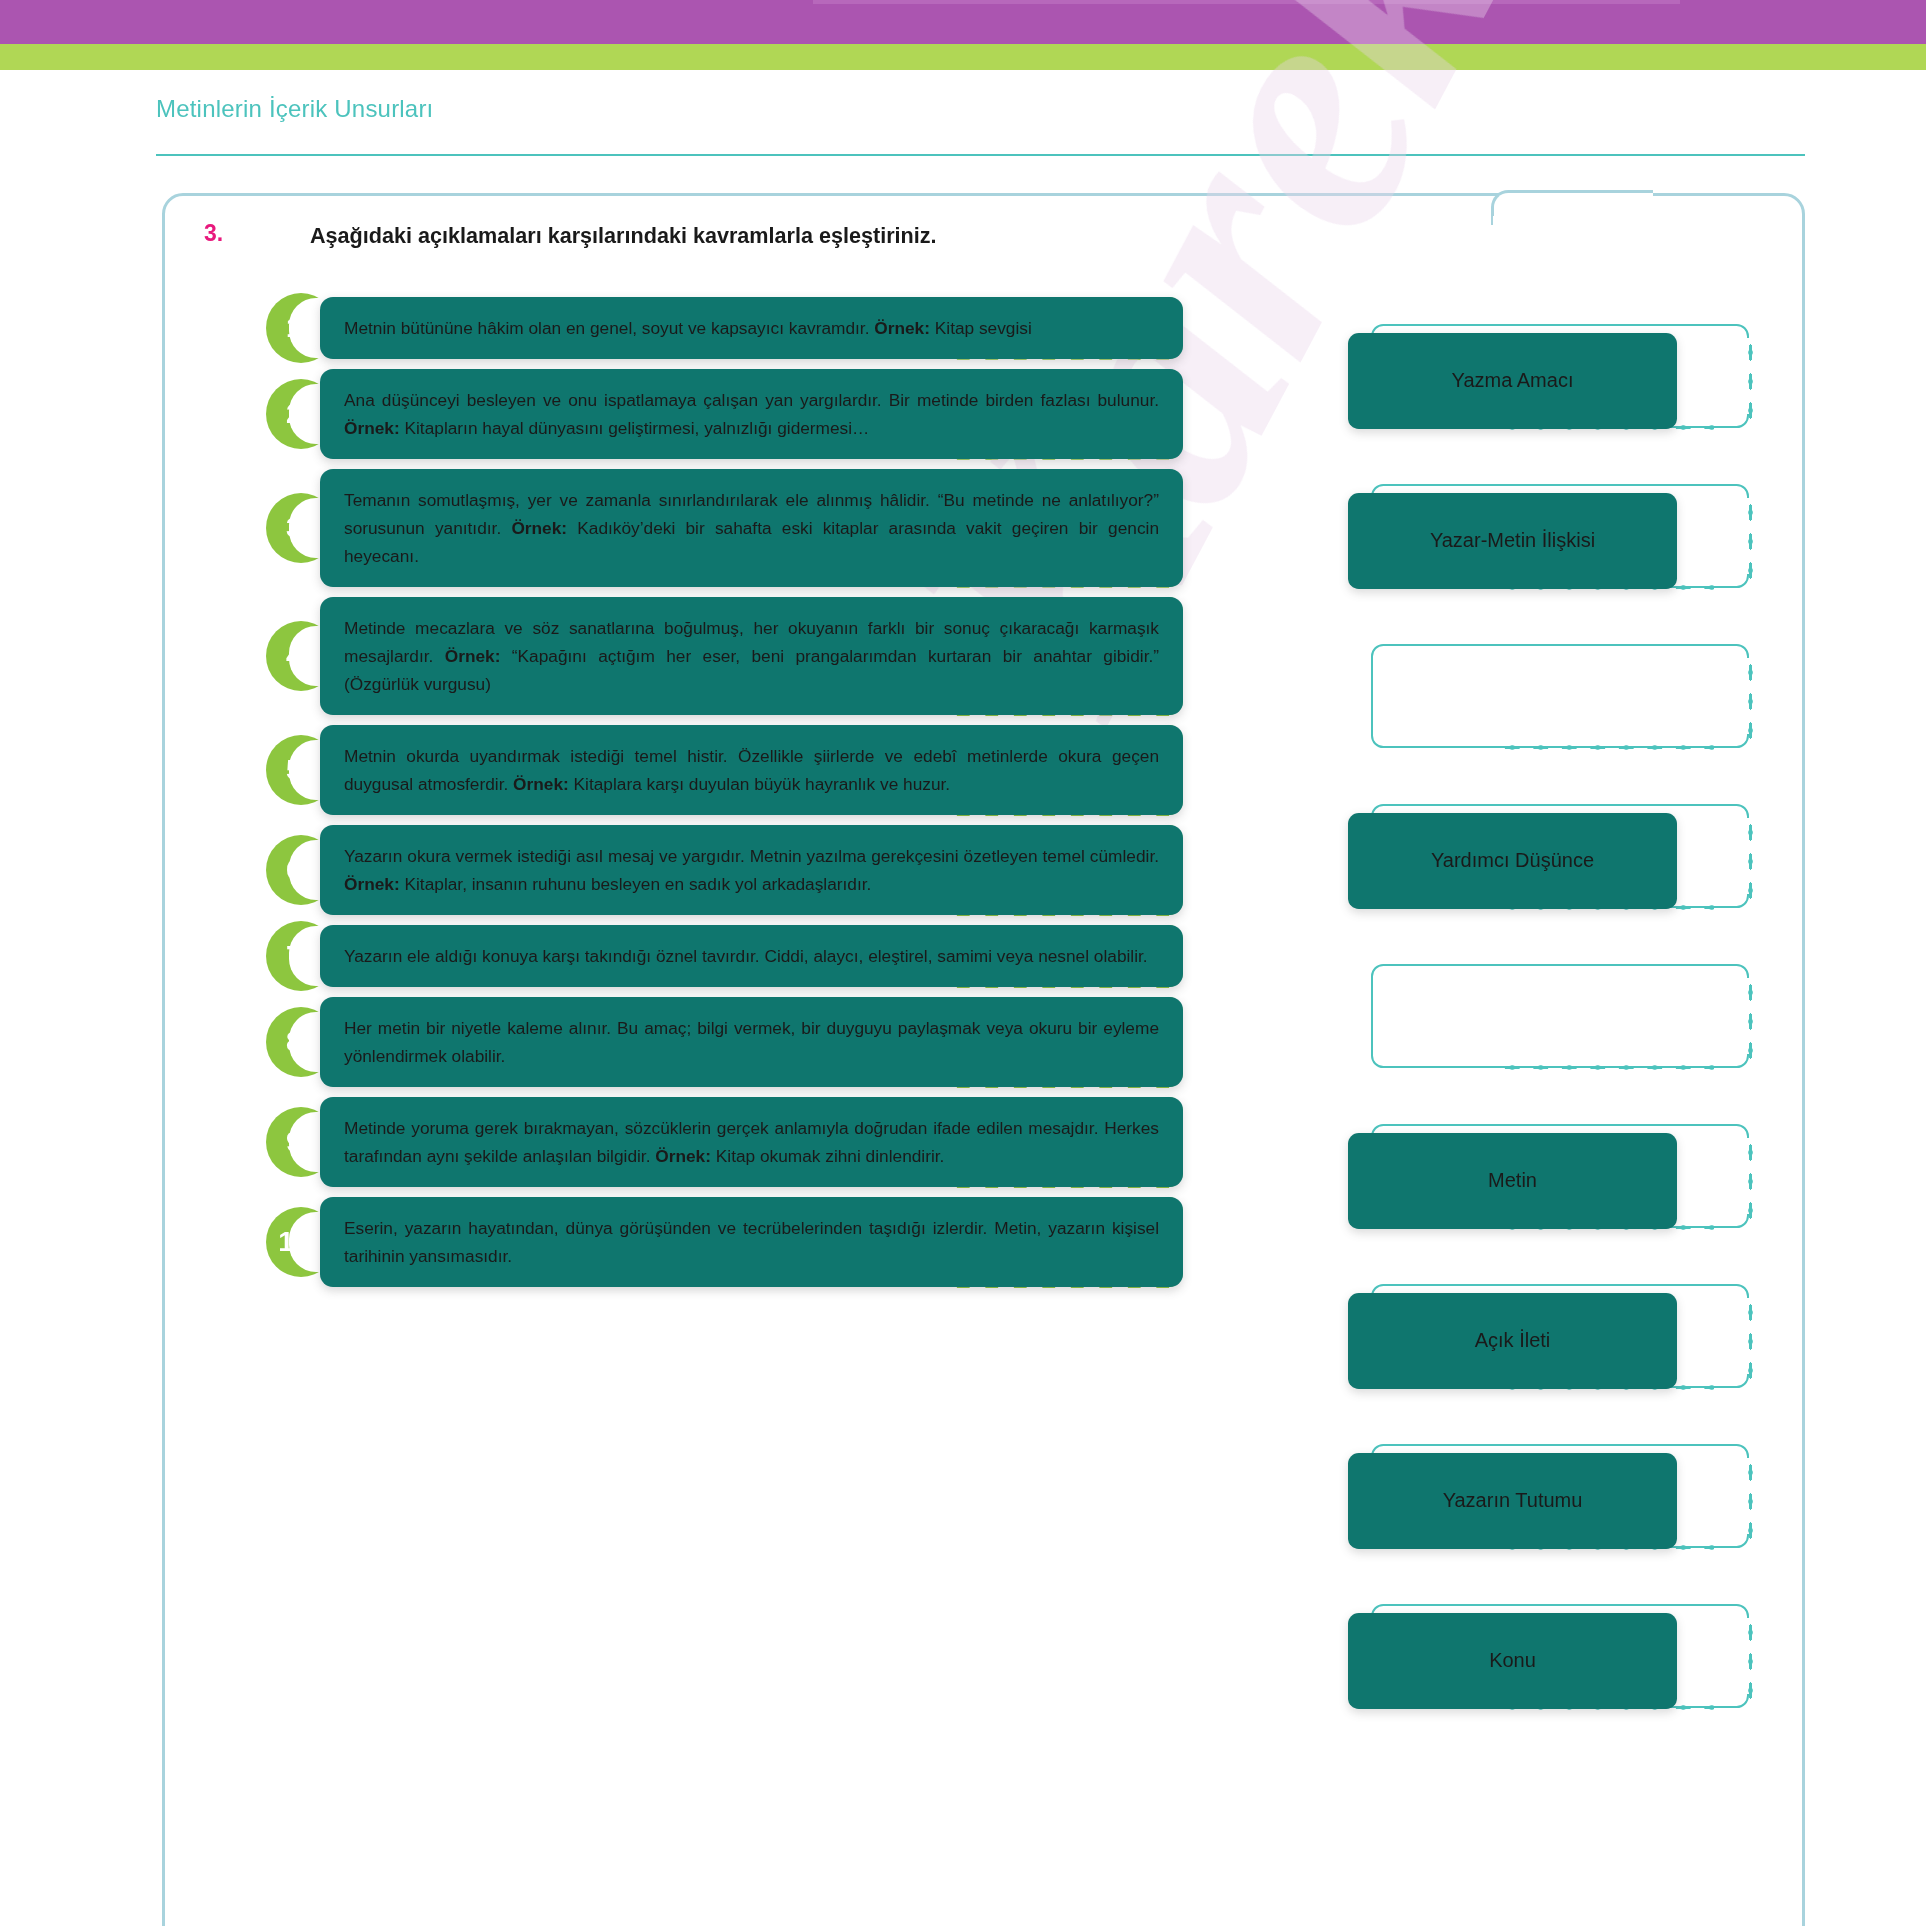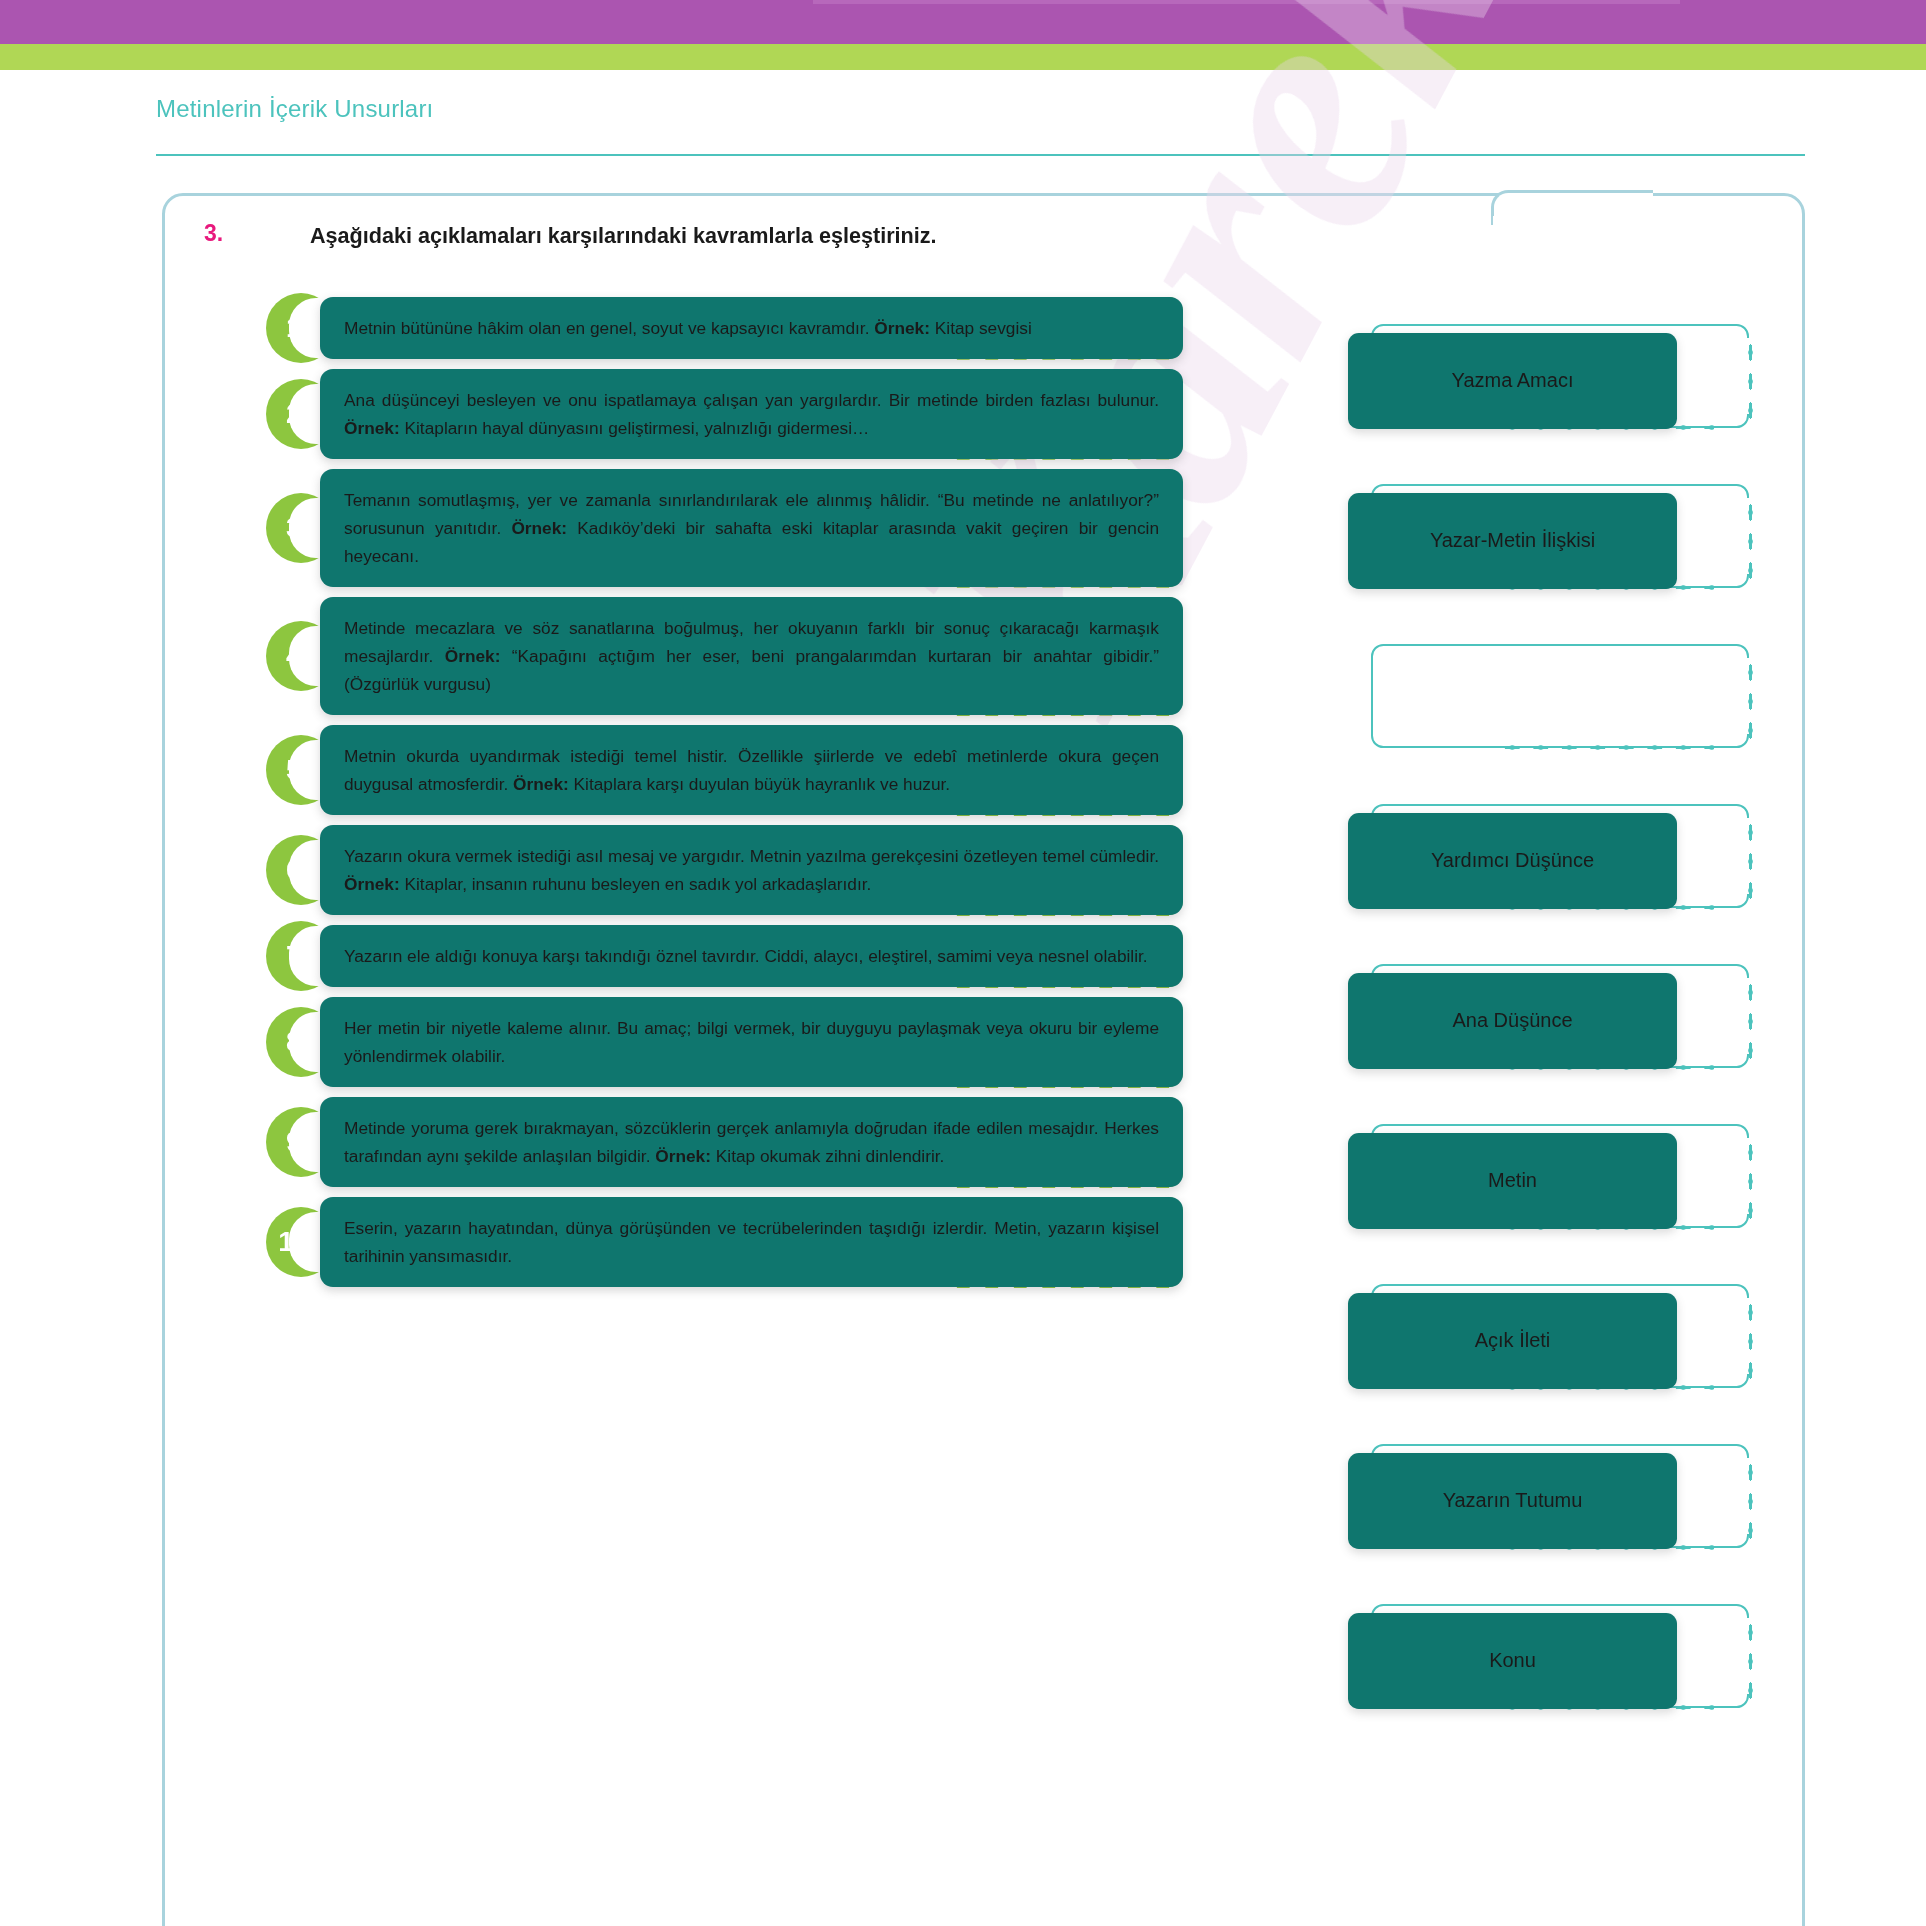--- a/index.html
+++ b/index.html
@@ -458,23 +458,20 @@
         <div class="concept-dots-v"></div>
         <div class="concept-dots-h"></div>
         <div class="concept-card">
           <span class="concept-label">Yardımcı Düşünce</span>
         </div>
       </div>
       <div class="concept-item">
         <div class="concept-outline"></div>
         <div class="concept-dots-v"></div>
         <div class="concept-dots-h"></div>
-        <div class="concept-card">
-          <span class="concept-label">Ana Düşünce</span>
-        </div>
       </div>
       <div class="concept-item">
         <div class="concept-outline"></div>
         <div class="concept-dots-v"></div>
         <div class="concept-dots-h"></div>
         <div class="concept-card">
           <span class="concept-label">Metin</span>
         </div>
       </div>
       <div class="concept-item">

